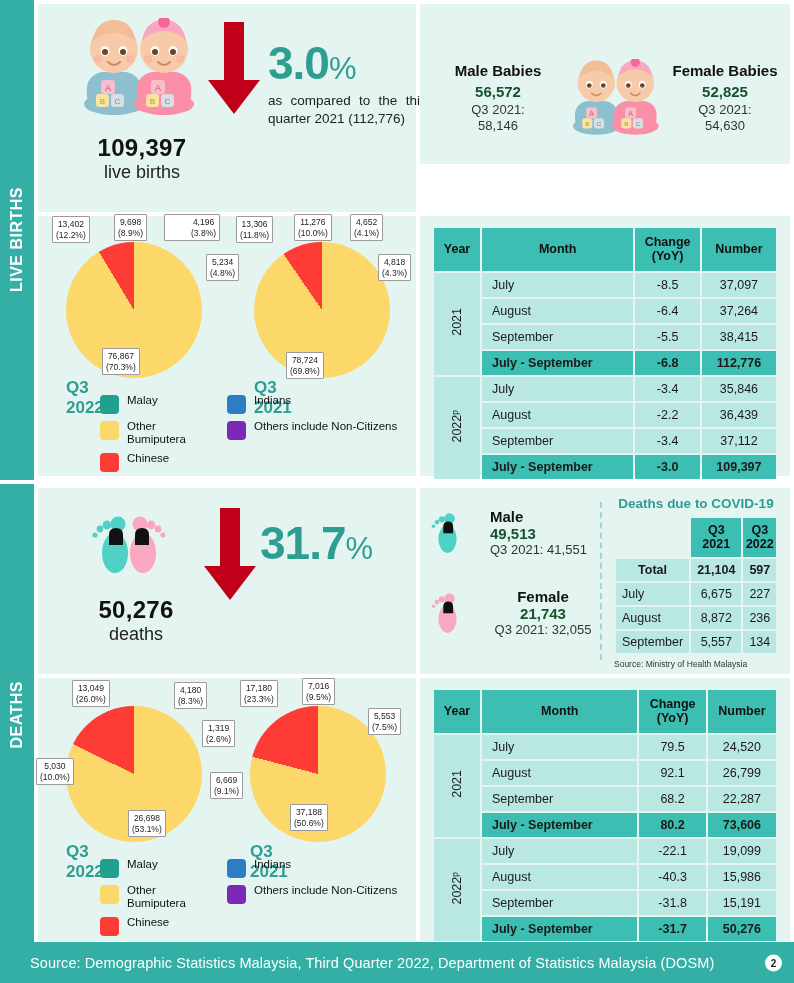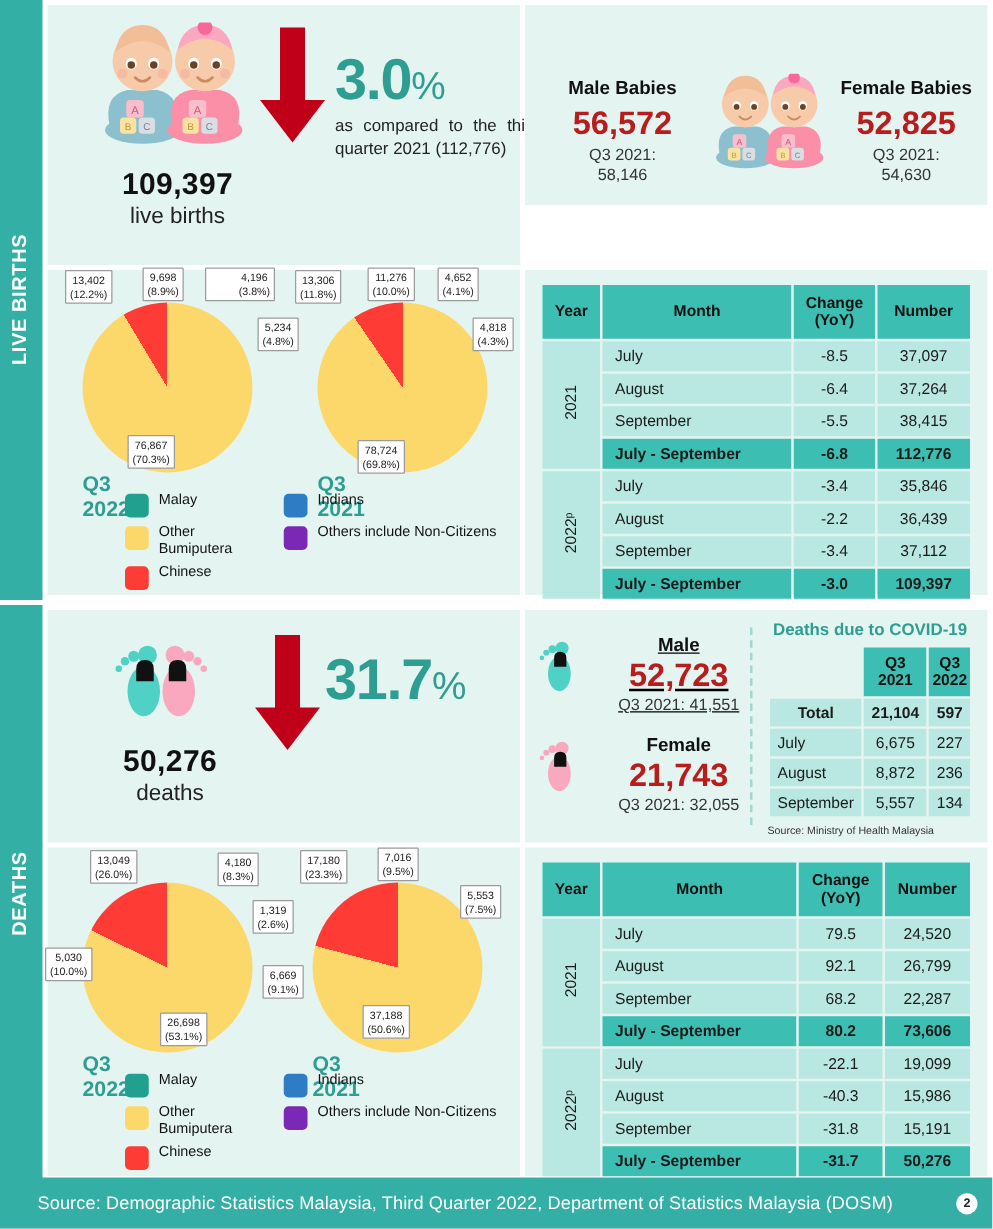--- a/index.html
+++ b/index.html
@@ -56,21 +56,21 @@
   .big-sub{font-size:18px;color:#222;}
   .pct{font-size:46px;font-weight:bold;color:#2E9D92;line-height:1;letter-spacing:-1px;}
   .pct .sym{font-size:31px;font-weight:normal;}
   .cmp{font-size:13.5px;color:#222;line-height:1.32;width:164px;text-align:justify;}
   .arrow-wrap{position:absolute;}
   .arr-stem{position:absolute;background:#C00018;}
   .arr-head{position:absolute;width:0;height:0;border-left:26px solid transparent;border-right:26px solid transparent;border-top:34px solid #C00018;}
 
   
   .g-title{font-size:15px;font-weight:bold;color:#111;}
-  .g-num{font-size:26px;font-weight:bold;color:#b91c1c;}
+  .g-num{font-size:15px;font-weight:bold;color:#14532d;}
   .g-sub{font-size:13px;color:#333;line-height:1.25;}
 
   
   table.dt{border-collapse:separate;border-spacing:2px;width:100%;}
   table.dt th{
     background:#3CBFB2;color:#111;font-size:12.5px;font-weight:bold;
     padding:7px 2px;text-align:center;line-height:1.15;
   }
   table.dt td{
     background:#B9E8E2;color:#1a1a1a;font-size:12.5px;padding:5px 6px;text-align:center;
@@ -443,23 +443,23 @@
     <div class="icons" style="left:10px;top:16px;">
       <svg width="56" height="60" viewBox="0 0 80 80">
         <ellipse cx="25" cy="47" rx="13" ry="20" fill="#4FD1C5"></ellipse>
         <circle cx="28" cy="18" r="7.5" fill="#4FD1C5"></circle>
         <circle cx="17" cy="19" r="4.4" fill="#4FD1C5"></circle>
         <circle cx="10" cy="23" r="3.4" fill="#4FD1C5"></circle>
         <circle cx="5" cy="29" r="2.6" fill="#4FD1C5"></circle>
         <path d="M26 22 q7 0 7 7 l0 10 -14 0 0 -10 q0 -7 7 -7z" fill="#111"></path>
       </svg>
     </div>
-    <div class="hero" style="left:70px;top:20px;text-align:center;width:106px;text-decoration:underline;">
+    <div class="hero" style="left:70px;top:20px;text-align:left;width:106px;">
       <div class="g-title">Male</div>
-      <div class="g-num">52,723</div>
+      <div class="g-num">49,513</div>
       <div class="g-sub">Q3 2021: 41,551</div>
     </div>
 
     <div class="icons" style="left:10px;top:96px;">
       <svg width="56" height="60" viewBox="0 0 80 80">
         <ellipse cx="25" cy="47" rx="13" ry="20" fill="#F9A8C0"></ellipse>
         <circle cx="28" cy="18" r="7.5" fill="#F9A8C0"></circle>
         <circle cx="17" cy="19" r="4.4" fill="#F9A8C0"></circle>
         <circle cx="10" cy="23" r="3.4" fill="#F9A8C0"></circle>
         <circle cx="5" cy="29" r="2.6" fill="#F9A8C0"></circle>

